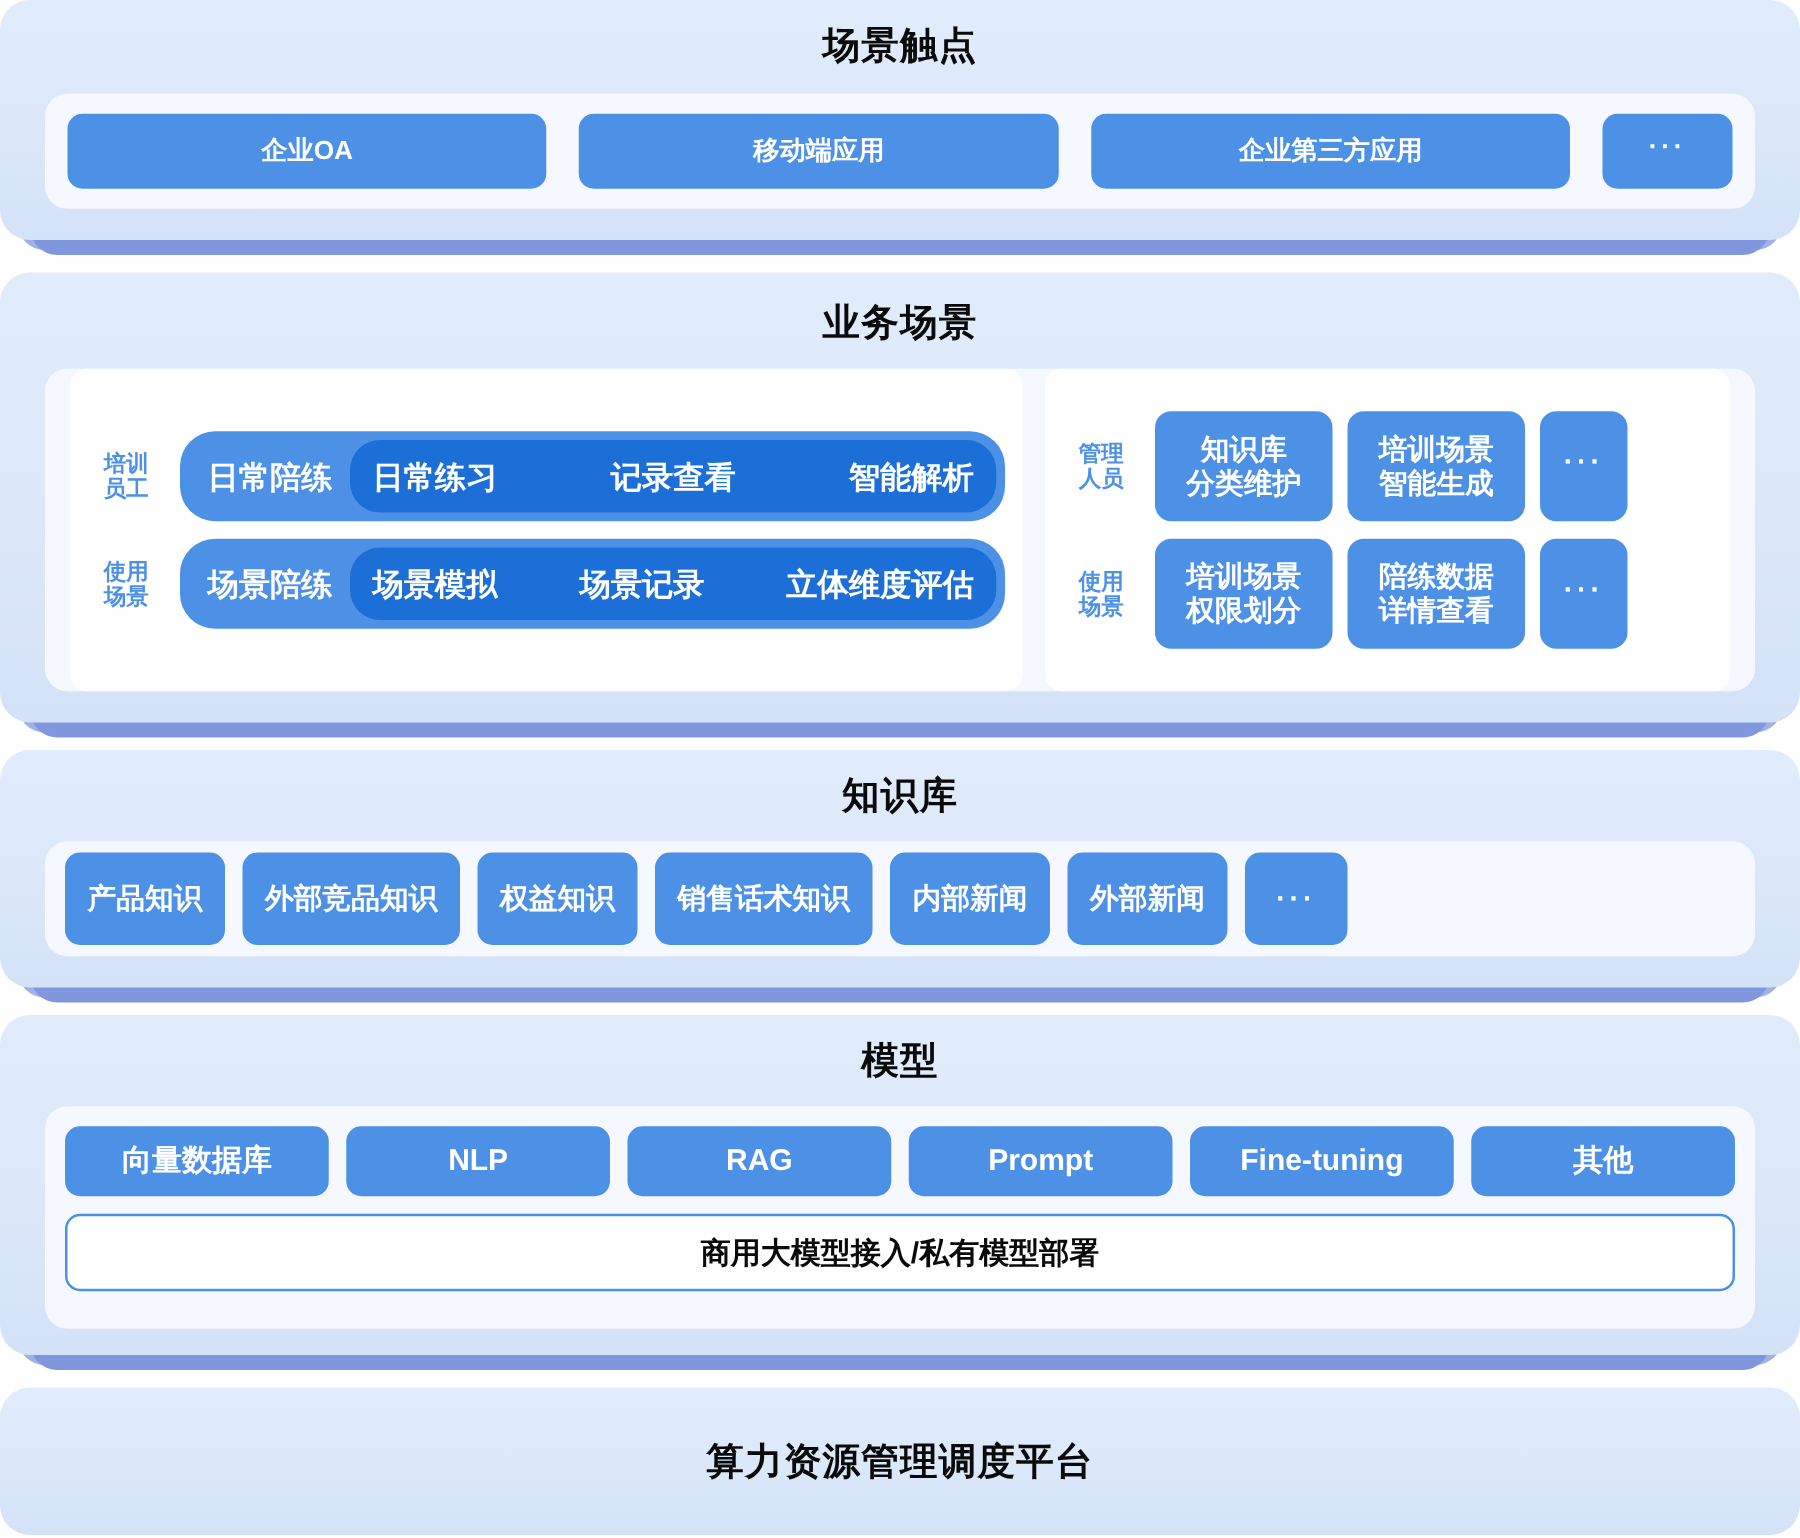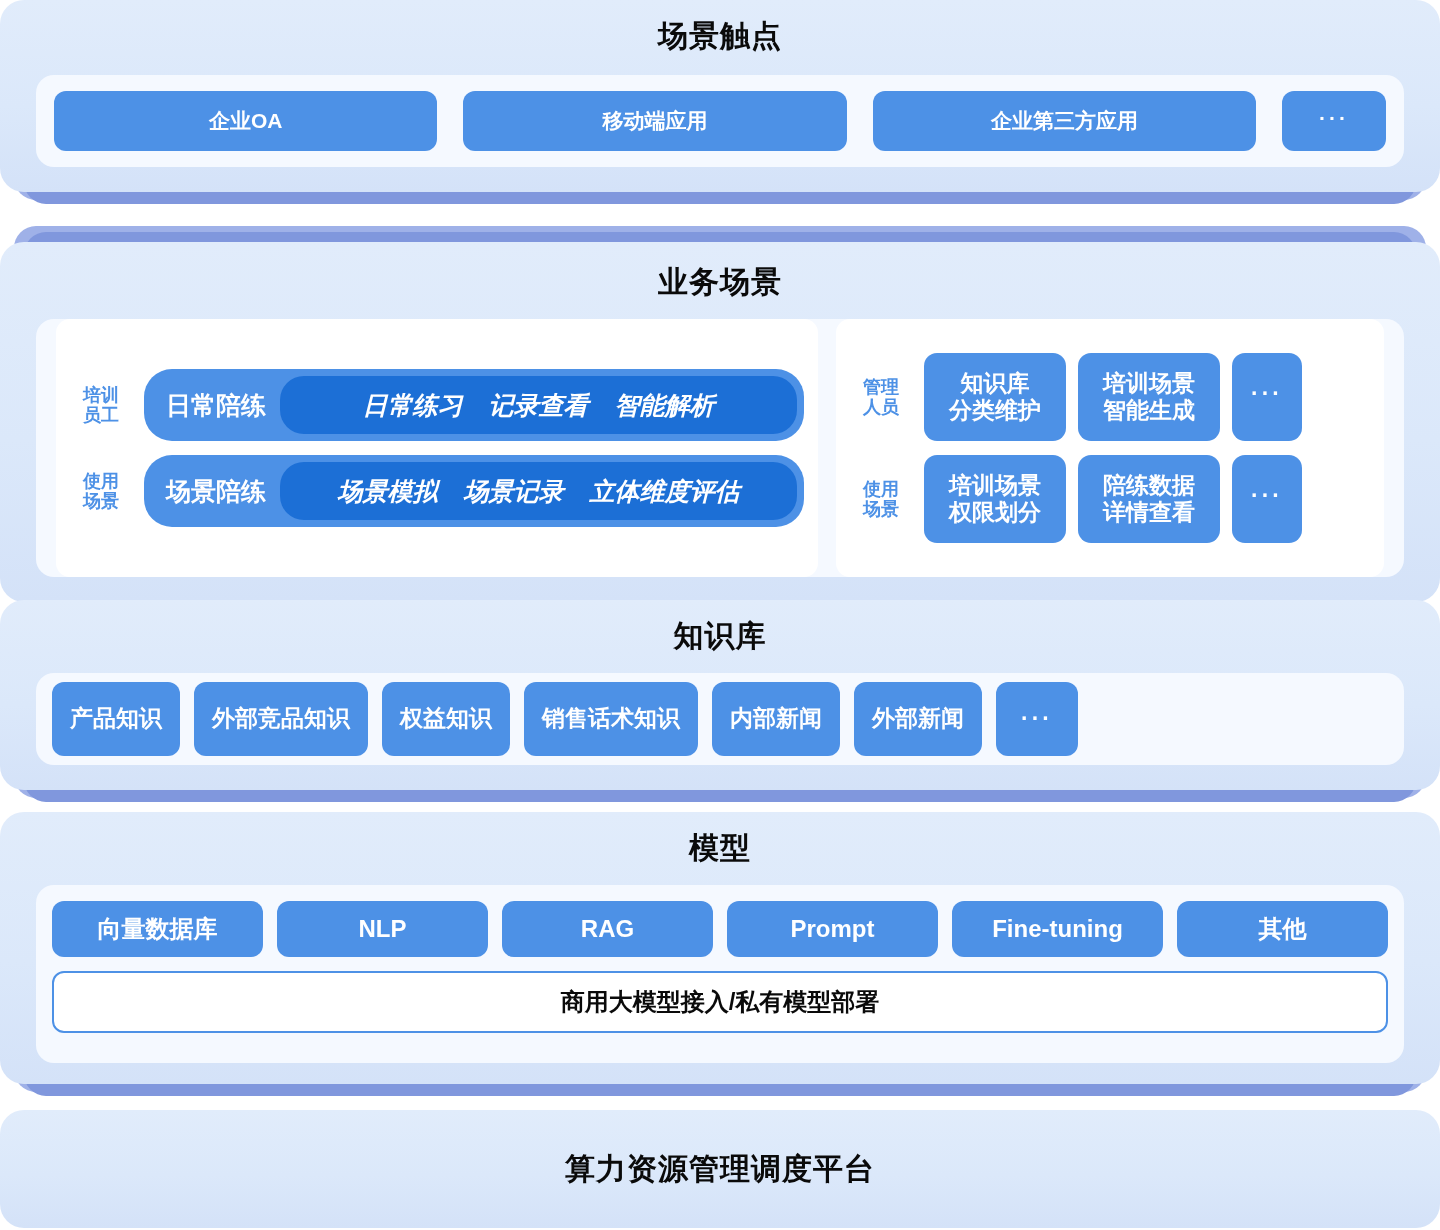--- a/index.html
+++ b/index.html
@@ -72,21 +72,21 @@
   #sec-touch { top: 0; height: 200px; }
   #sec-touch .band { height: 192px; }
   #sec-touch .band-title { font-size: 30px; padding-top: 16px; }
   #sec-touch .panel {
     height: 92px; margin-top: 18px; padding: 0 18px; gap: 26px;
   }
   #sec-touch .chip { height: 60px; font-size: 21px; }
 
   
   #sec-biz { top: 218px; height: 372px; }
-  #sec-biz .band { height: 360px; margin-top: 24px; }
+  #sec-biz .band { height: 360px; }
   #sec-biz .band-title { font-size: 30px; padding-top: 20px; }
   #sec-biz .panel {
     height: 258px; margin-top: 16px; padding: 0 20px; gap: 18px;
     align-items: stretch;
   }
 
   .grp {
     background: #ffffff;
     border-radius: 14px;
     display: flex;
@@ -124,24 +124,23 @@
     color: #ffffff; font-weight: 700; font-size: 25px; white-space: nowrap;
   }
   .inner-pill {
     flex: 1;
     align-self: stretch;
     margin: 7px 7px 7px 0;
     background: #1c6fd6;
     border-radius: 24px;
     display: flex;
     align-items: center;
-    justify-content: center;
+    justify-content: space-between;
     gap: 26px;
     padding: 0 18px;
-    font-style: italic;
   }
   .inner-pill span {
     color: #ffffff; font-weight: 700; font-size: 25px; white-space: nowrap;
   }
 
   
   .grp-right { flex: 1; }
   .grp-right .chip { font-size: 23px; border-radius: 13px; }
   .chip-wide { width: 142px; height: 88px; }
   .chip-dots-sq { width: 70px; height: 88px; }

